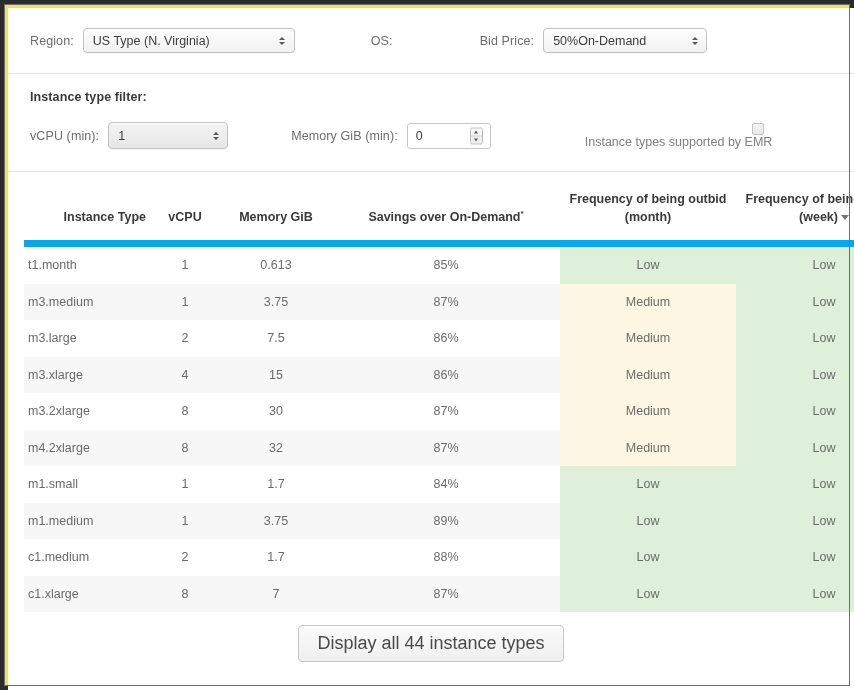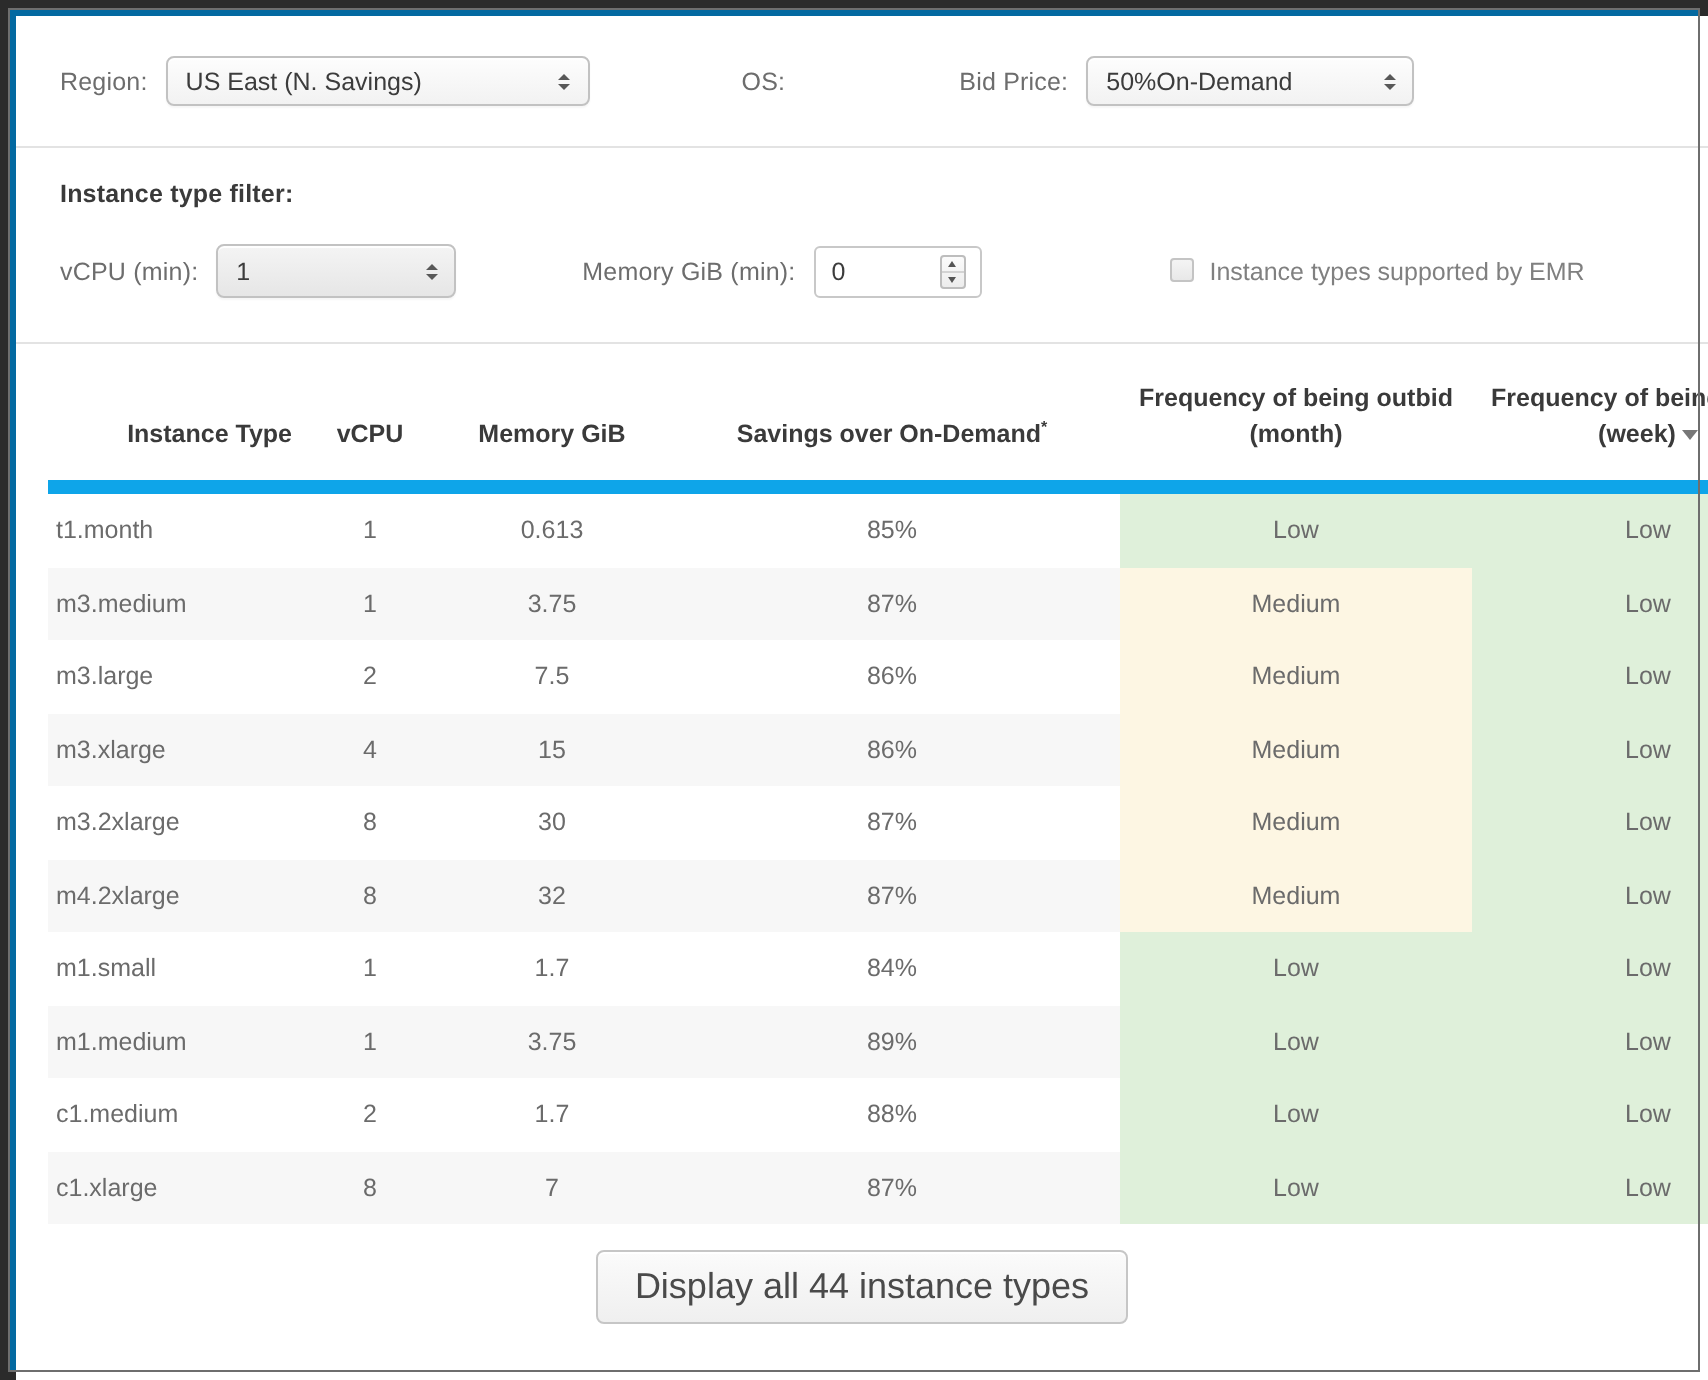--- a/index.html
+++ b/index.html
@@ -14,21 +14,21 @@
     overflow: hidden;
   }
 
   
   #frame {
     position: absolute;
     left: 0; top: 0;
     width: 854px; height: 690px;
     box-sizing: border-box;
     border: 4px solid #2b2b2b;
-    background: #0369a1;
+    background: #fde047;
   }
   #frame::after {
     content: "";
     position: absolute;
     left: 0; top: 0; right: 0; bottom: 0;
     box-shadow: inset 0 0 0 1px #6e6e6e;
     pointer-events: none;
   }
 
   #page {
@@ -167,21 +167,22 @@
     border-right: 2.5px solid transparent;
   }
   .spinner i.up { border-bottom: 3px solid #555; }
   .spinner i.dn { border-top: 3px solid #555; }
 
   .gap-mem { margin-left: 63px; }
   .gap-emr { margin-left: 94px; }
 
   .checkrow {
     display: flex;
-    align-items: flex-start;
+    align-items: flex-end;
+    flex-direction: column;
   }
   .checkbox {
     width: 12px;
     height: 12px;
     box-sizing: border-box;
     border: 1px solid #c4c4c4;
     border-radius: 2px;
     background: linear-gradient(to bottom,#f4f4f4,#e8e8e8);
     margin-right: 8px;
   }
@@ -275,21 +276,21 @@
 </head>
 <body>
 
 <div id="frame">
   <div id="page">
 
     <div class="topbar">
       <div class="ctrl-row">
         <span class="field-label">Region:</span>
         <div class="select sel-region">
-          <span>US East (N. Savings)</span>
+          <span>US Type (N. Virginia)</span>
           <span class="arrows">
               <i class="up"></i>
               <i class="dn"></i>
             </span>
         </div>
 
         <span class="field-label gap-os">OS:</span>
 
         <span class="field-label gap-bid">Bid Price:</span>
         <div class="select sel-bid">

